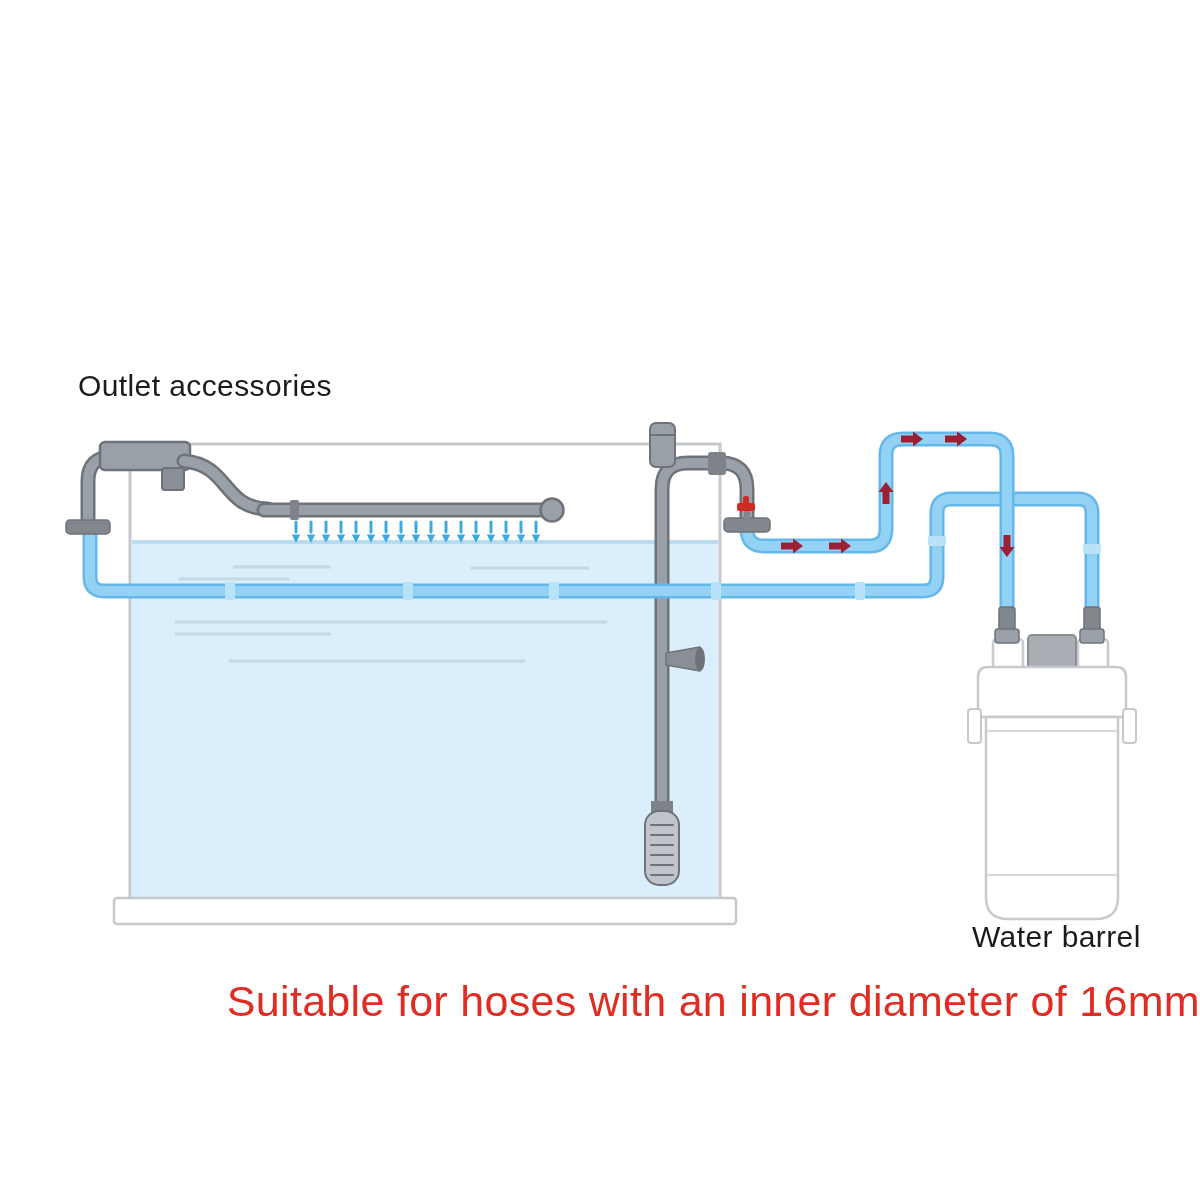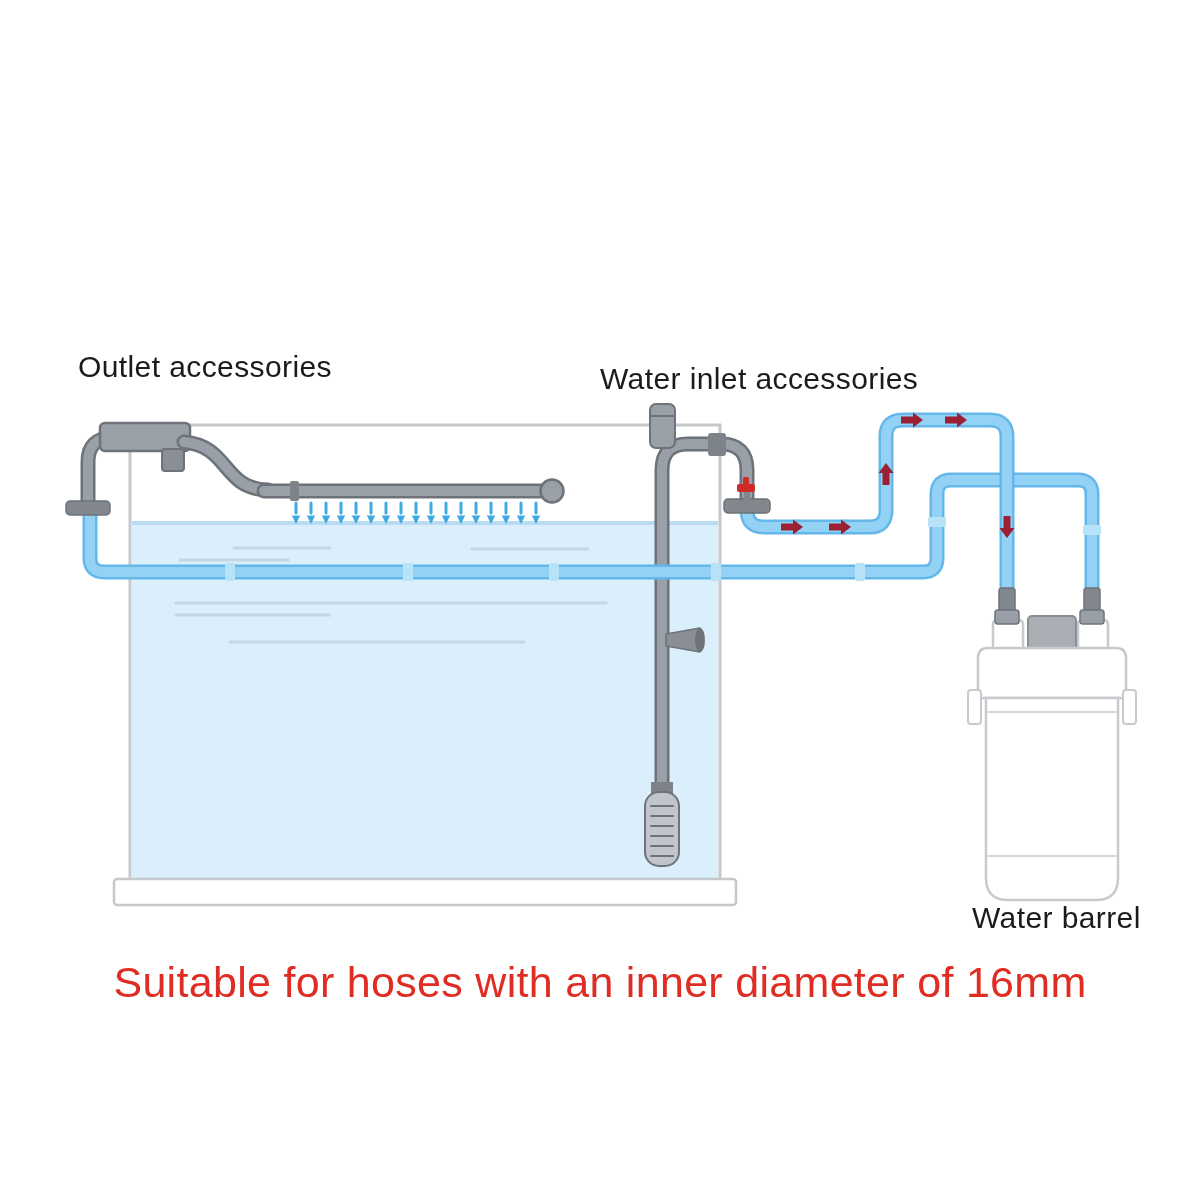--- a/index.html
+++ b/index.html
@@ -1,20 +1,20 @@
 <!DOCTYPE html>
 <html><head>
 <meta charset="utf-8">
 <style>
   html,body{margin:0;padding:0;background:#ffffff;}
   .canvas{position:relative;width:1200px;height:1117px;background:#ffffff;
-          font-family:"Liberation Sans",sans-serif;overflow:hidden;}
+          font-family:"Liberation Sans",sans-serif;overflow:hidden;margin-top:19px;}
   .canvas svg{position:absolute;left:0;top:0;}
   .label{position:absolute;font-size:30px;color:#1b1b1b;letter-spacing:.4px;white-space:nowrap;}
-  .note{position:absolute;left:0;right:0;top:958px;text-align:center;
+  .note{position:absolute;left:0;right:0;top:958px;text-align:right;
         font-size:43px;font-weight:500;color:#e02d23;letter-spacing:.3px;}
 </style>
 </head>
 <body>
 
 <div class="canvas">
 
 <svg width="1200" height="1200" viewBox="0 0 1200 1200">
   <defs>
     <path id="p-outlet-elbow" d="M88,510 L88,462 Q88,438 112,438 L150,438" fill="none"></path>
@@ -146,17 +146,16 @@
     <use href="#farrow" transform="translate(792,527)"></use>
     <use href="#farrow" transform="translate(840,527)"></use>
     <use href="#farrow" transform="translate(886,474) rotate(-90)"></use>
     <use href="#farrow" transform="translate(912,420)"></use>
     <use href="#farrow" transform="translate(956,420)"></use>
     <use href="#farrow" transform="translate(1007,527) rotate(90)"></use>
   </g>
 </svg>
 
 <div class="label" style="left:78px;top:350px">Outlet accessories</div>
-<div class="label" style="left:600px;top:362px">Water inlet accessories</div>
 <div class="label" style="left:972px;top:901px">Water barrel</div>
 <div class="note">Suitable for hoses with an inner diameter of 16mm</div>
 
 </div>
 
 </body></html>

